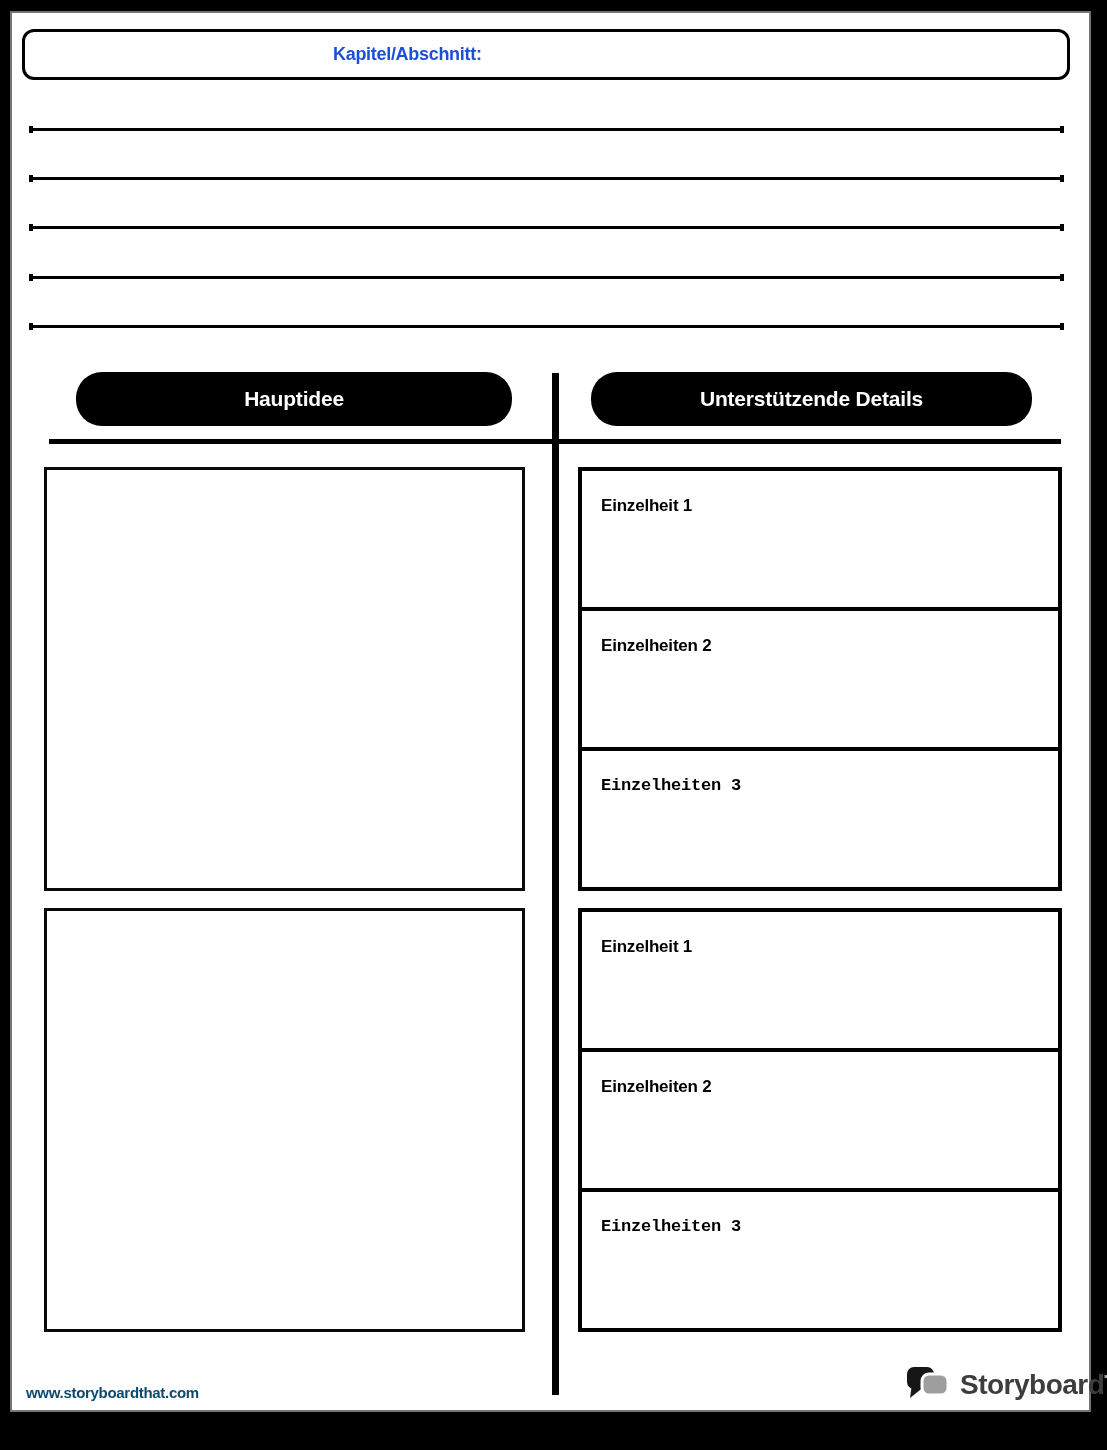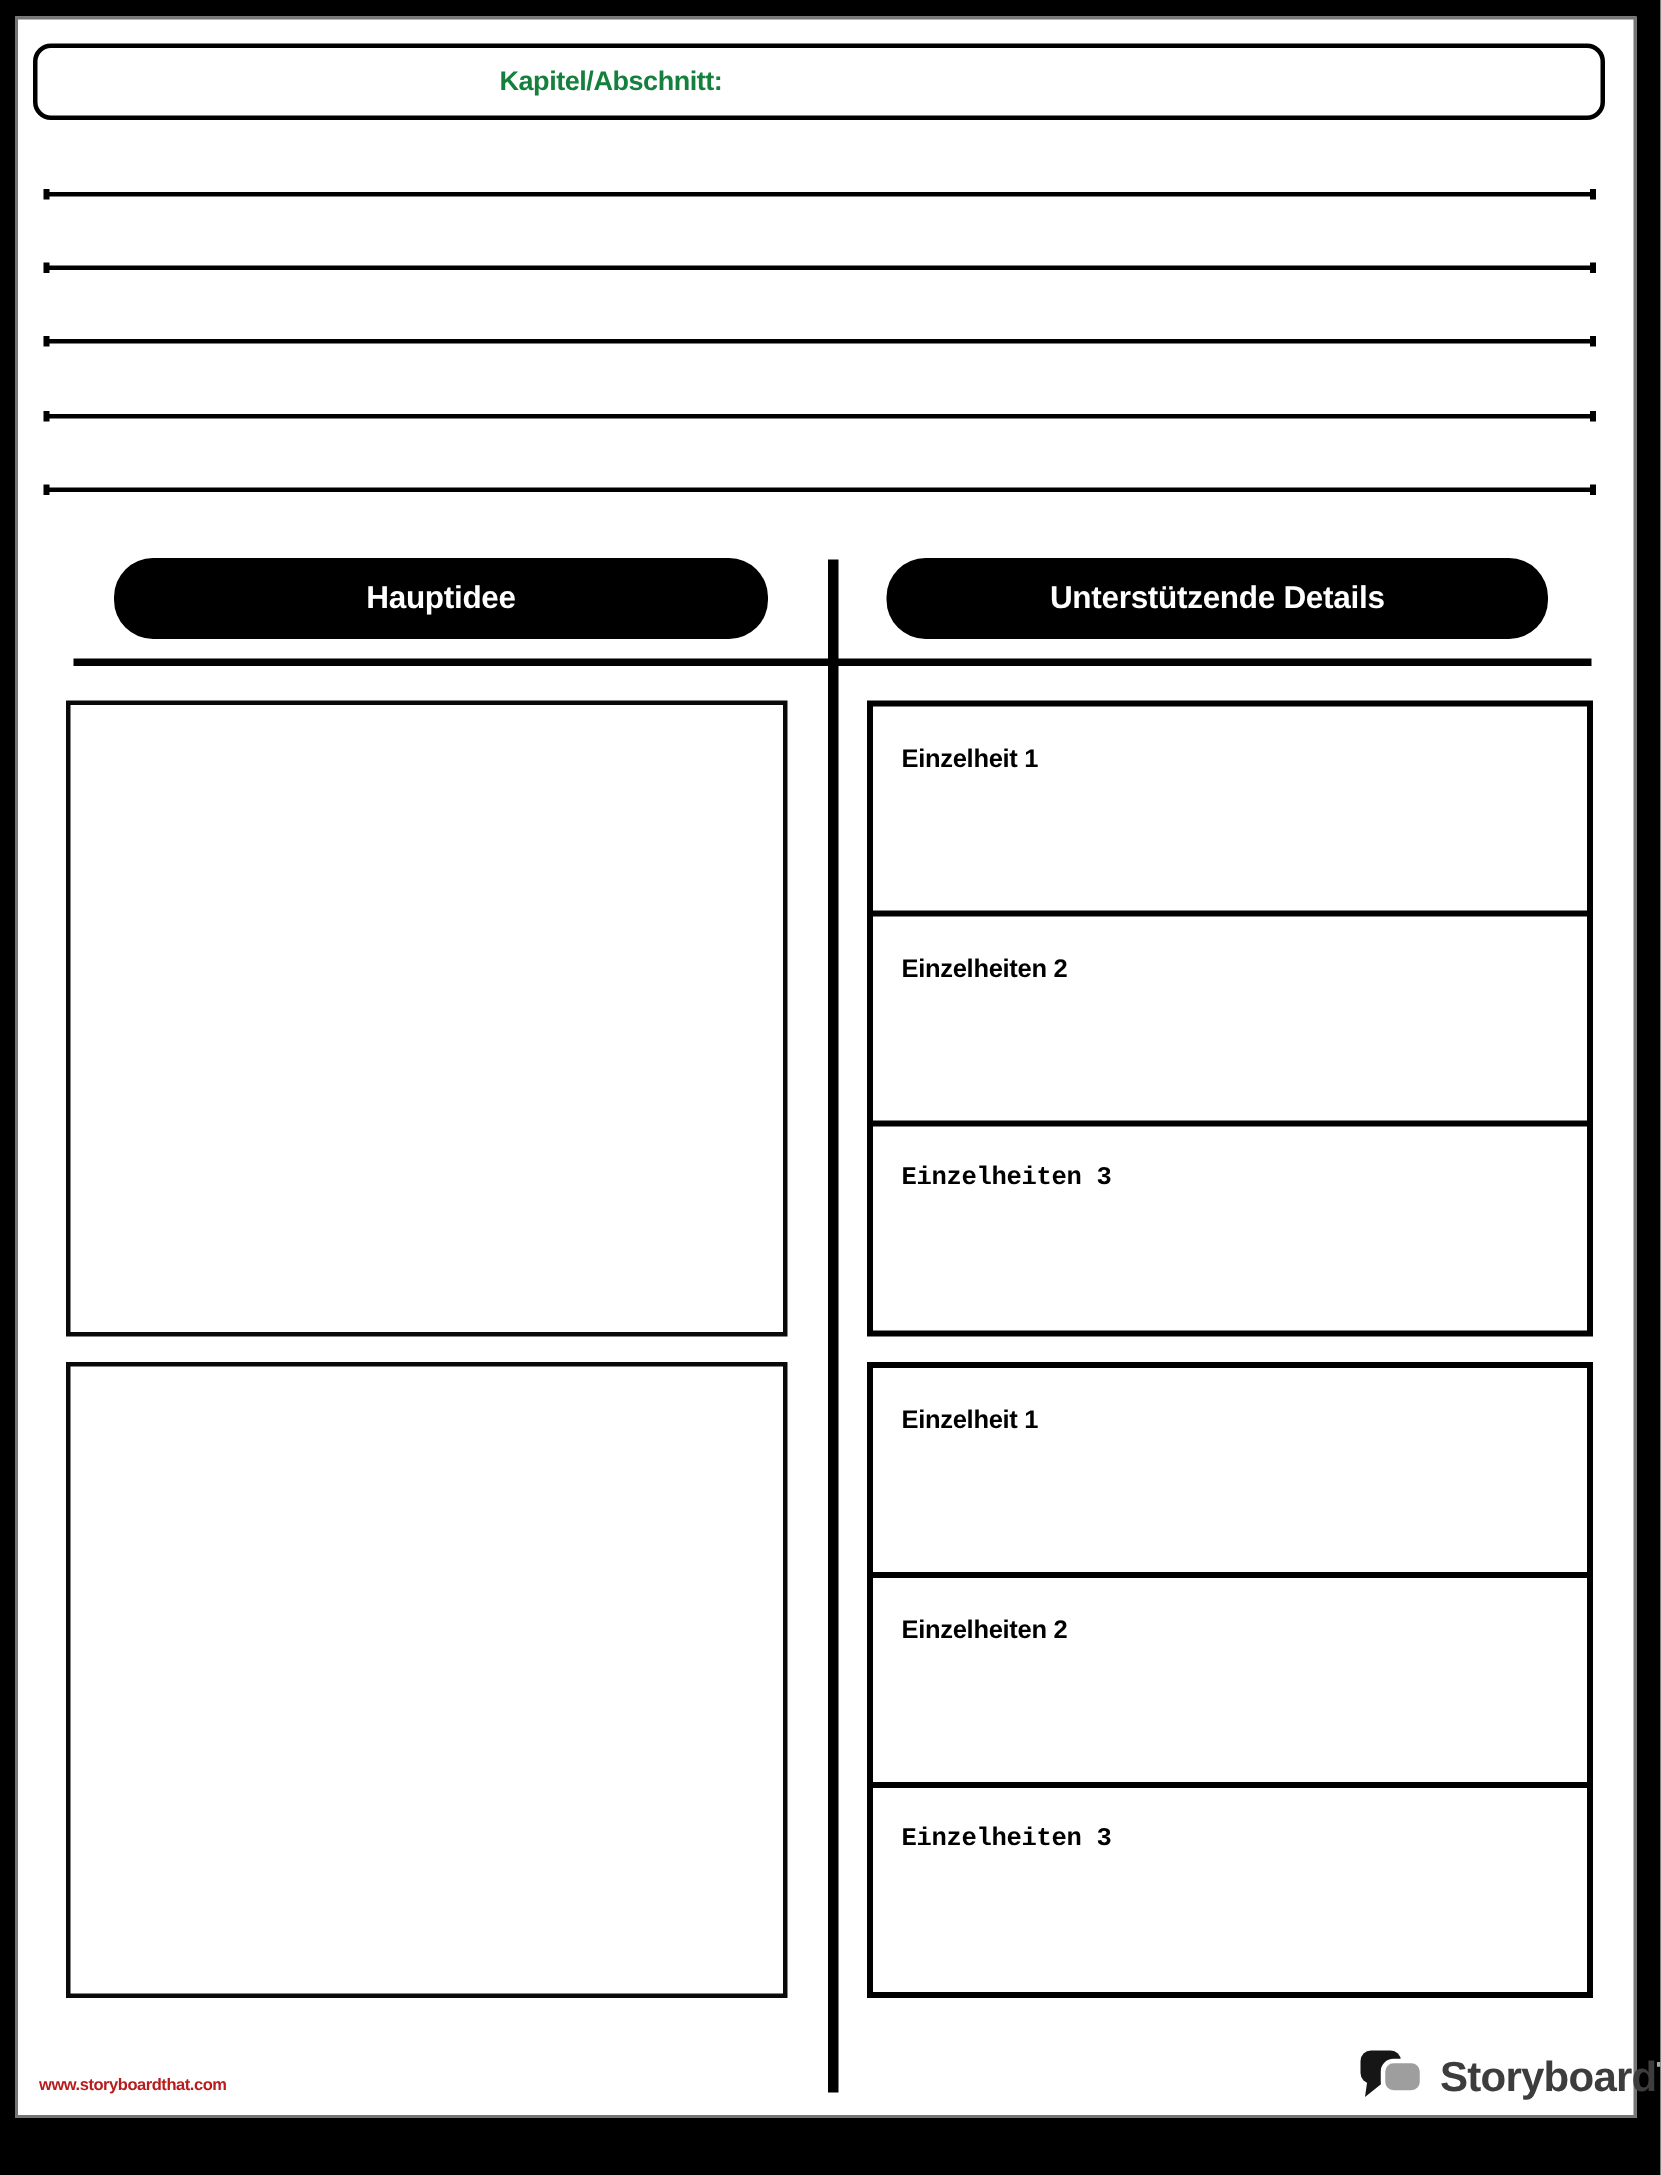--- a/index.html
+++ b/index.html
@@ -23,21 +23,21 @@
     width:1048px;height:51px;
     box-sizing:border-box;
     border:3px solid #000;
     border-radius:12px;
     background:#fff;
     z-index:1;
   }
   .chapter-label{
     position:absolute;left:308px;top:0;height:100%;
     display:flex;align-items:center;
-    font-weight:bold;font-size:18px;color:#15803d;
+    font-weight:bold;font-size:18px;color:#1d4ed8;
     letter-spacing:-0.3px;
   }
   .tab-pill{
     position:absolute;left:6px;top:15px;
     width:267px;height:55px;
     background:#000;border-radius:14px;
     color:#fff;
     display:flex;flex-direction:column;align-items:center;justify-content:center;
     font-weight:bold;font-size:22px;line-height:25px;
     z-index:2;text-align:center;
@@ -84,21 +84,21 @@
   .detail-row{
     flex:1;box-sizing:border-box;
     border-bottom:4px solid #000;
     padding:25px 10px 4px 19px;
   }
   .detail-row:last-child{border-bottom:none;font-family:Liberation Mono, monospace;}
   .detail-label{font-weight:bold;font-size:17px;color:#000;letter-spacing:-0.2px;}
   
   .footer-url{
     position:absolute;left:14px;top:1371px;
-    font-weight:bold;font-size:11px;color:#b91c1c;letter-spacing:-0.3px;
+    font-weight:bold;font-size:15px;color:#0c4a6e;letter-spacing:-0.3px;
   }
   .logo{
     position:absolute;left:893px;top:1352px;
     display:flex;align-items:center;gap:7px;
   }
   .logo-text{font-size:28px;font-weight:bold;letter-spacing:-0.5px;white-space:nowrap;}
   .logo-storyboard{color:#3d3d3d;margin-top:36px;}
   .logo-that{color:#a6a6a6;}
 </style>
 </head>

